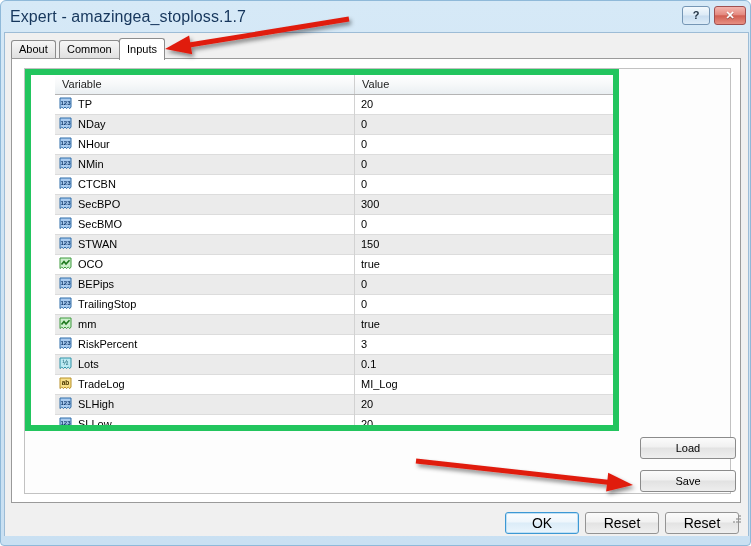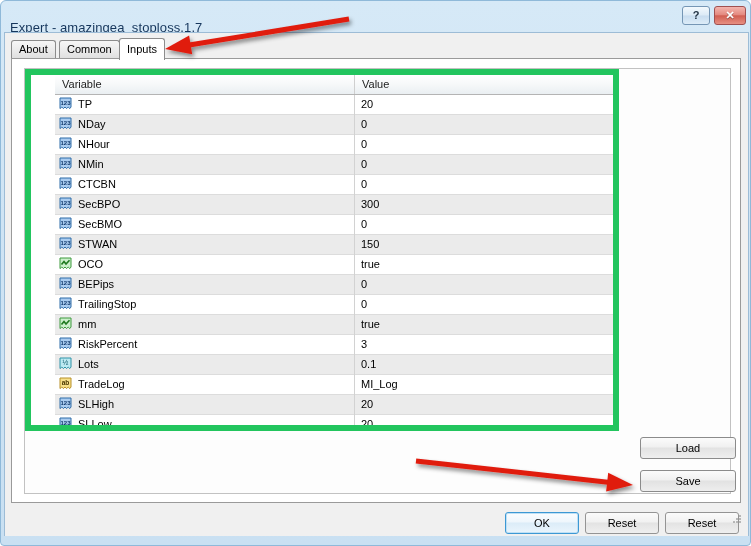--- a/index.html
+++ b/index.html
@@ -30,22 +30,22 @@
   
   #titlebar {
     position: absolute;
     left: 0; top: 0;
     width: 751px;
     height: 31px;
     box-sizing: border-box;
   }
   #title-text {
     position: absolute;
-    left: 9px; top: 19px;
-    font-size: 13px;
+    left: 9px; top: 7px;
+    font-size: 16px;
     color: #16365c;
     white-space: nowrap;
     letter-spacing: 0.1px;
   }
   .tb-btn {
     position: absolute;
     top: 5px;
     width: 28px;
     height: 19px;
     box-sizing: border-box;
@@ -227,21 +227,21 @@
   
   .botbtn {
     position: absolute;
     top: 479px;
     width: 74px;
     height: 22px;
     box-sizing: border-box;
     border: 1px solid #949494;
     border-radius: 3px;
     background: linear-gradient(to bottom, #fbfbfb 0%, #f1f1f1 45%, #e3e3e3 50%, #efefef 100%);
-    font-size: 11px;
+    font-size: 14px;
     color: #000;
     text-align: center;
     line-height: 20px;
   }
   #btn-ok {
     left: 500px;
     border: 1px solid #3c98d4;
     box-shadow: inset 0 0 0 1px #bfe0f5;
     background: linear-gradient(to bottom, #fbfdff 0%, #eef6fc 45%, #dbecf8 50%, #eaf5fd 100%);
   }

